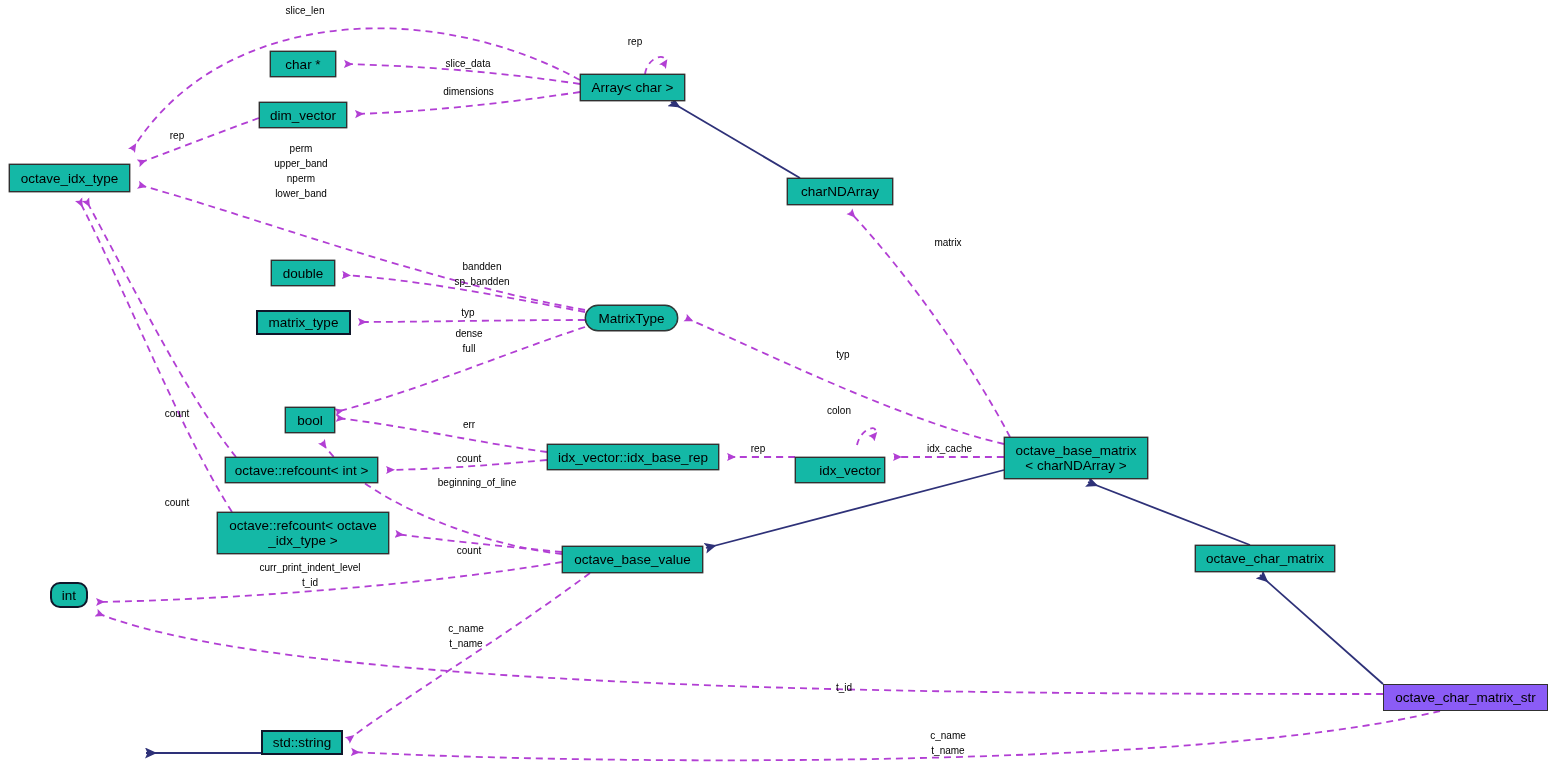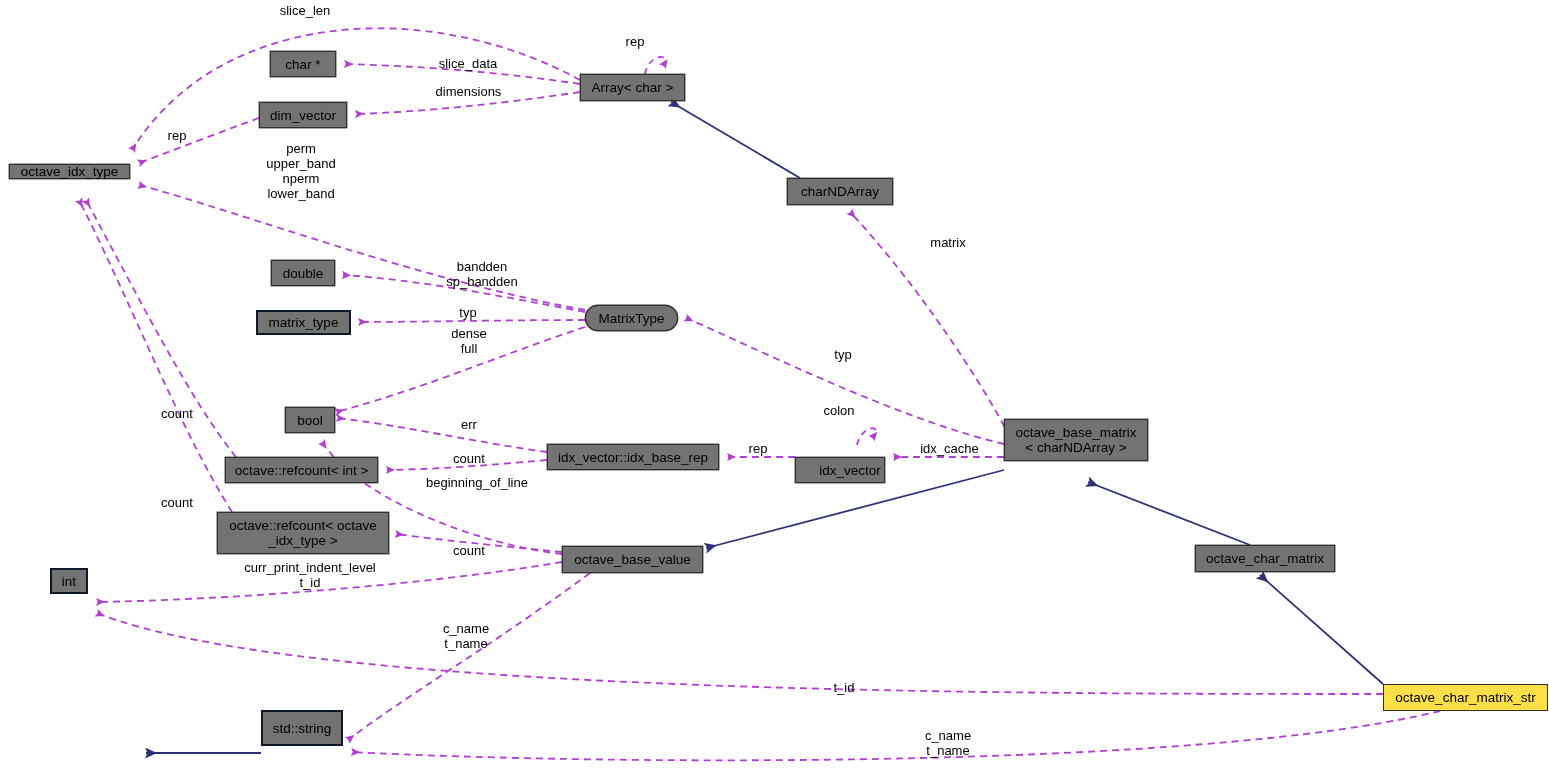--- a/index.html
+++ b/index.html
@@ -21,34 +21,34 @@
     width: 1549px;
     height: 779px;
   }
   .node {
     position: absolute;
     box-sizing: border-box;
     display: flex;
     align-items: center;
     justify-content: center;
     text-align: center;
-    background: #737373;
+    background: #14b8a6;
     border: 1px solid #404040;
     color: #000000;
     font-size: 13.5px;
     line-height: 15px;
     white-space: pre;
     letter-spacing: 0px;
   }
   .node.thick { border: 1.3px solid #303030; box-shadow: 0 0 0 0.4px #303030; }
   .node.light { border: 2px solid #0f172a; }
-  .node.highlight { background: #fde047; border: 1.3px solid #303030; }
+  .node.highlight { background: #8b5cf6; border: 1.3px solid #303030; }
   .edge-label {
     position: absolute;
-    font-size: 13px;
+    font-size: 10px;
     line-height: 15px;
     color: #000000;
     white-space: pre;
     text-align: center;
     background: transparent;
     pointer-events: none;
   }
 </style>
 </head>
 <body>
@@ -126,38 +126,38 @@
 
       <line x1="1383" y1="684" x2="1260" y2="575"></line>
 
       <line x1="261" y1="753" x2="146" y2="753"></line>
     </g>
   </svg>
 
   <div class="node thick" style="left:270px;top:51px;width:66px;height:26px;">char *</div>
   <div class="node thick" style="left:580px;top:74px;width:105px;height:27px;text-align:center;">Array&lt; char &gt;</div>
   <div class="node thick" style="left:259px;top:102px;width:88px;height:26px;">dim_vector</div>
-  <div class="node thick" style="left:9px;top:164px;width:121px;height:15px;">octave_idx_type</div>
+  <div class="node thick" style="left:9px;top:164px;width:121px;height:28px;">octave_idx_type</div>
   <div class="node thick" style="left:787px;top:178px;width:106px;height:27px;">charNDArray</div>
   <div class="node thick" style="left:271px;top:260px;width:64px;height:26px;">double</div>
   <div class="node light" style="left:256px;top:310px;width:95px;height:25px;">matrix_type</div>
   <div class="node thick" style="left:585px;top:305px;width:93px;height:26px;border-radius:13px;">MatrixType</div>
   <div class="node thick" style="left:285px;top:407px;width:50px;height:26px;">bool</div>
   <div class="node thick" style="left:547px;top:444px;width:172px;height:26px;">idx_vector::idx_base_rep</div>
   <div class="node thick" style="left:795px;top:457px;width:90px;height:26px;padding-left:20px;">idx_vector</div>
-  <div class="node thick" style="left:1004px;top:419px;width:144px;height:42px;">octave_base_matrix
+  <div class="node thick" style="left:1004px;top:437px;width:144px;height:42px;">octave_base_matrix
 &lt; charNDArray &gt;</div>
   <div class="node thick" style="left:225px;top:457px;width:153px;height:26px;">octave::refcount&lt; int &gt;</div>
   <div class="node thick" style="left:217px;top:512px;width:172px;height:42px;">octave::refcount&lt; octave
 _idx_type &gt;</div>
   <div class="node thick" style="left:562px;top:546px;width:141px;height:27px;">octave_base_value</div>
   <div class="node thick" style="left:1195px;top:545px;width:140px;height:27px;">octave_char_matrix</div>
-  <div class="node light" style="left:50px;top:568px;width:38px;height:26px;">int</div>
+  <div class="node light" style="left:50px;top:582px;width:38px;height:26px;border-radius:10px;">int</div>
   <div class="node highlight" style="left:1383px;top:684px;width:165px;height:27px;">octave_char_matrix_str</div>
-  <div class="node light" style="left:261px;top:710px;width:82px;height:36px;">std::string</div>
+  <div class="node light" style="left:261px;top:730px;width:82px;height:25px;">std::string</div>
 
   <div class="edge-label" style="left:273px;top:3px;width:64px;">slice_len</div>
   <div class="edge-label" style="left:619px;top:34px;width:32px;">rep</div>
   <div class="edge-label" style="left:430px;top:56px;width:76px;">slice_data</div>
   <div class="edge-label" style="left:426px;top:84px;width:85px;">dimensions</div>
   <div class="edge-label" style="left:161px;top:128px;width:32px;">rep</div>
   <div class="edge-label" style="left:263px;top:141px;width:76px;">perm
 upper_band
 nperm
 lower_band</div>

